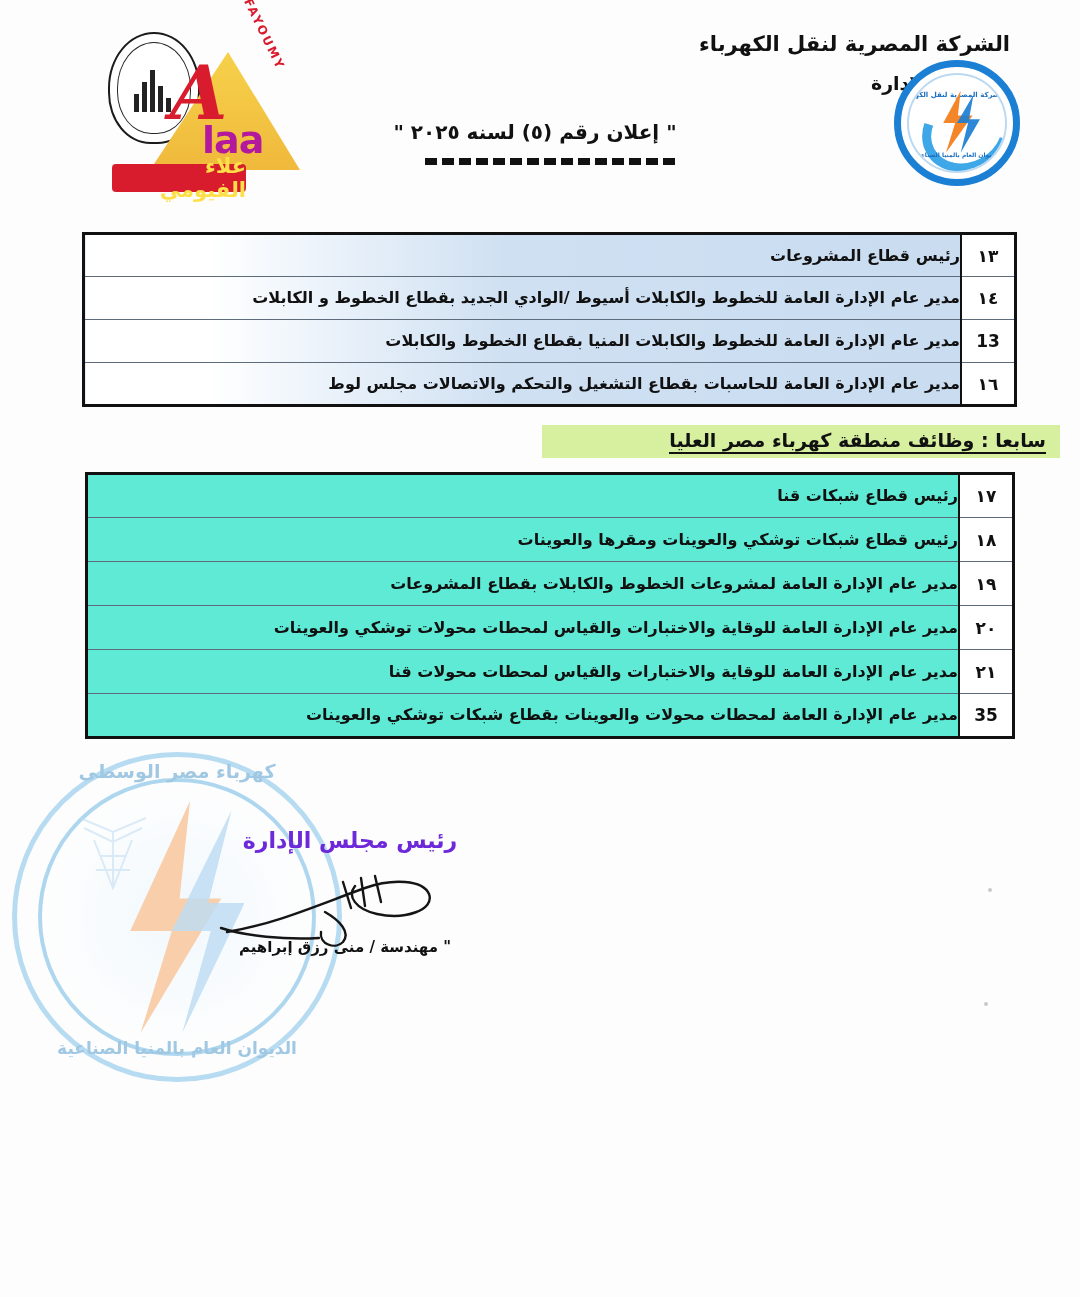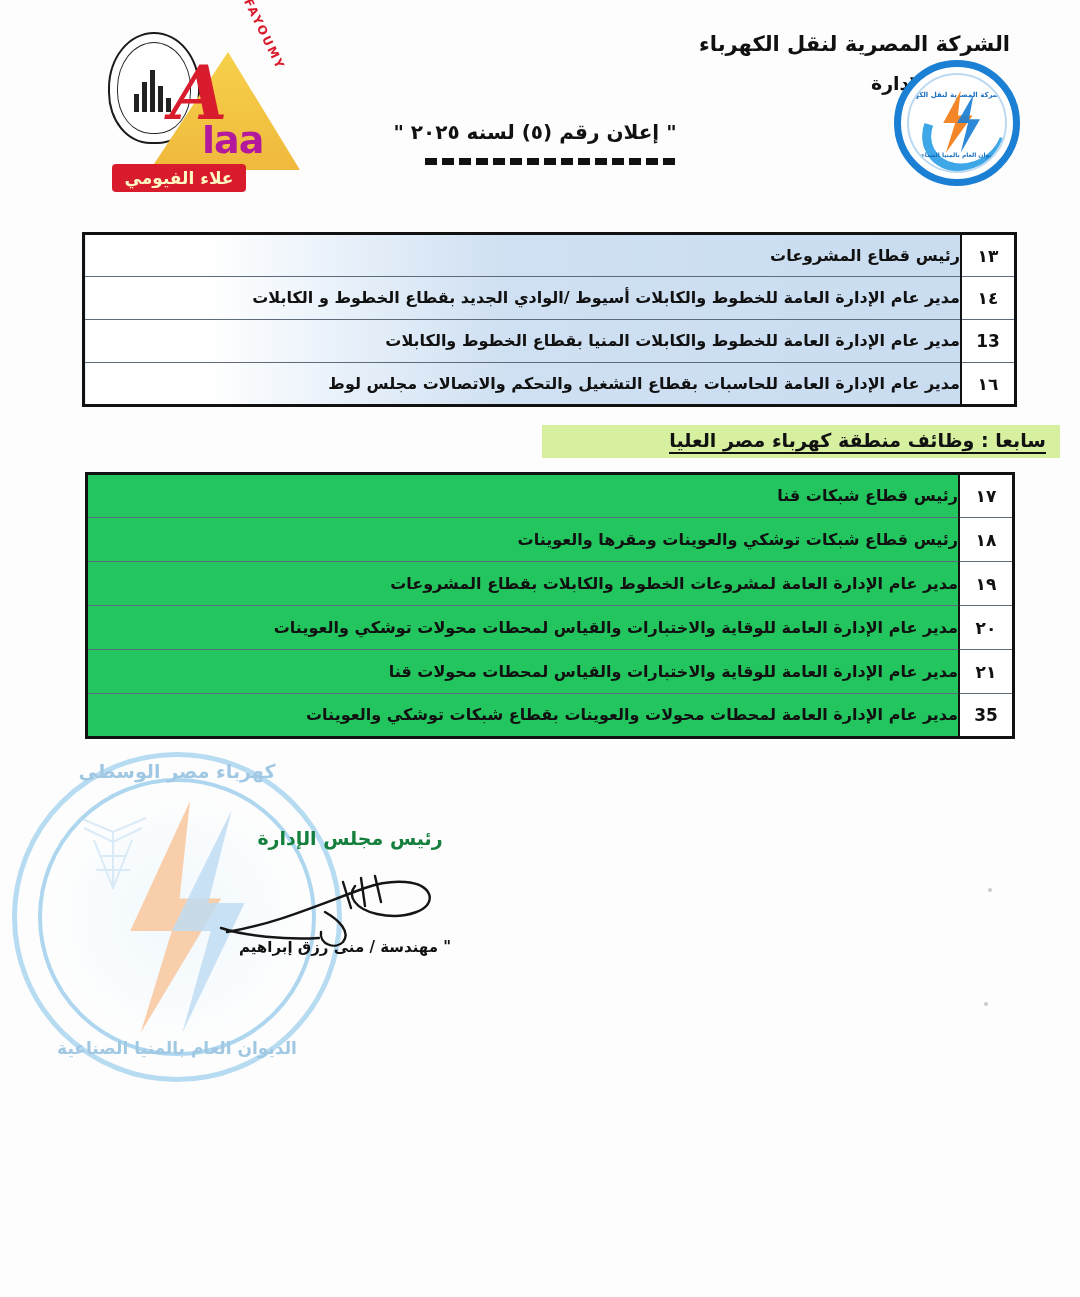--- a/index.html
+++ b/index.html
@@ -120,22 +120,22 @@
     white-space: nowrap;
   }
   .alaa-ribbon {
     position: absolute;
     left: 8px;
     bottom: -4px;
     width: 134px;
     height: 28px;
     background: #d81c2e;
     border-radius: 4px;
-    color: #fef9c3;
-    font-size: 17px;
+    color: #fde047;
+    font-size: 21px;
     font-weight: 700;
     display: flex;
     align-items: center;
     justify-content: center;
     direction: rtl;
   }
 
   
   .company-name {
     position: absolute;
@@ -327,21 +327,21 @@
 
   #table-middle-egypt .col-title {
     background: linear-gradient(270deg,
                 #c9dcf0 0%,
                 #cfe0f2 52%,
                 #eaf2fa 72%,
                 #ffffff 86%,
                 #ffffff 100%);
   }
   #table-upper-egypt .col-title {
-    background: #22c55e;
+    background: #5eead4;
   }
 
   
   .wm-circle {
     position: absolute;
     left: 12px;
     top: 752px;
     width: 330px;
     height: 330px;
     opacity: 0.62;
@@ -415,23 +415,23 @@
   
   .sign-block {
     position: absolute;
     right: 610px;
     top: 826px;
     width: 240px;
     text-align: center;
     direction: rtl;
   }
   .sign-line1, .sign-line2 {
-    font-size: 19px;
-    font-weight: 700;
-    color: #15803d;
+    font-size: 22px;
+    font-weight: 700;
+    color: #6d28d9;
     letter-spacing: 1px;
     line-height: 1.35;
     white-space: nowrap;
   }
   .sign-name {
     position: absolute;
     right: 610px;
     top: 938px;
     width: 250px;
     text-align: center;

